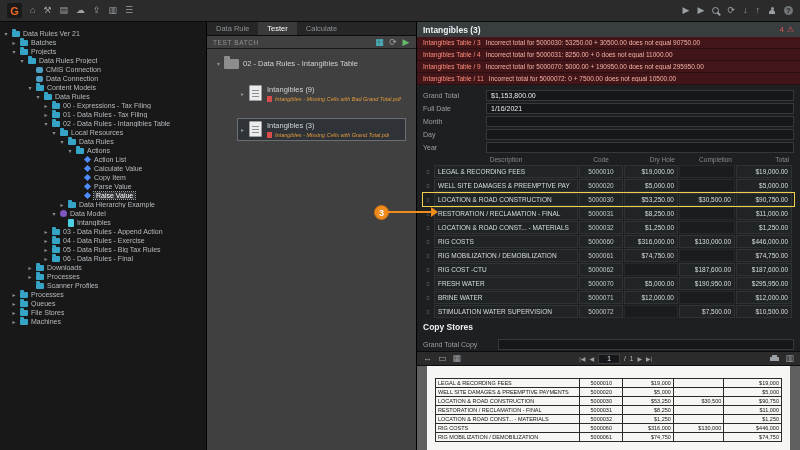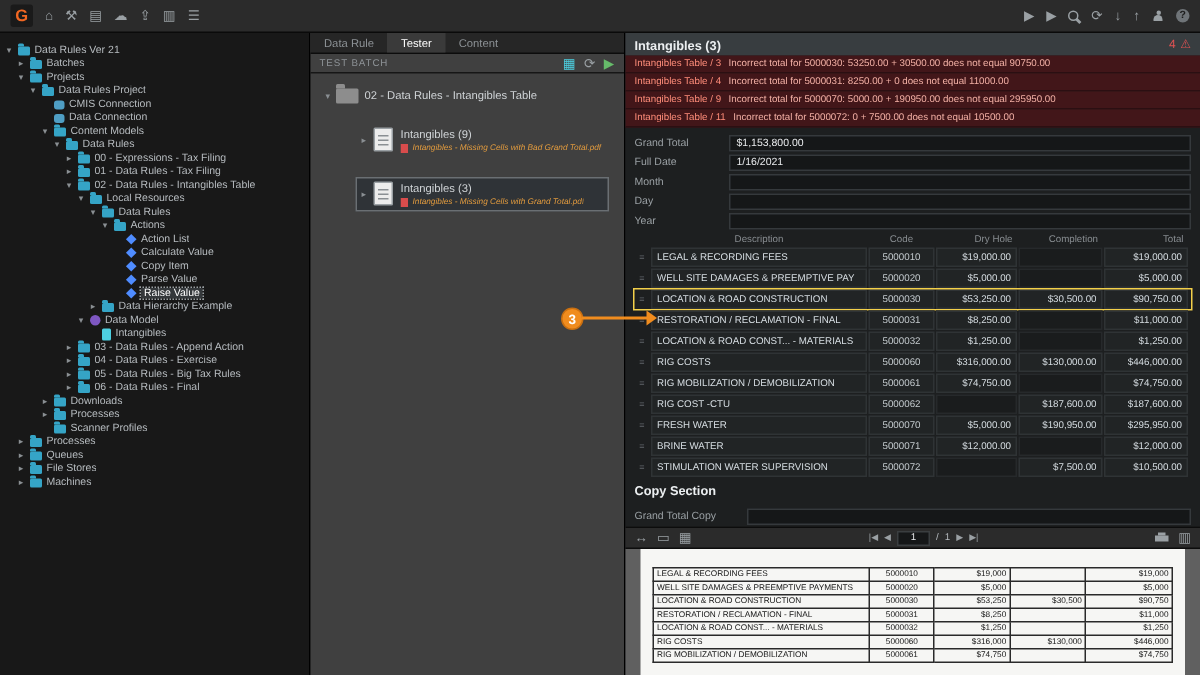--- a/index.html
+++ b/index.html
@@ -304,21 +304,21 @@
         <span class="ico ico-folder"></span>
         <span class="tree-label">Machines</span>
       </div>
     </div>
 </div>
 
 <div class="center">
   <div class="tabs">
       <div class="tab">Data Rule</div>
       <div class="tab active">Tester</div>
-      <div class="tab">Content</div>
+      <div class="tab">Calculate</div>
     </div>
   <div class="batch-bar">
     <span>TEST BATCH</span>
     <span class="batch-icons">
         <span class="glyph-icon" style="color: rgb(77, 208, 225);">▦</span>
         <span class="glyph-icon" style="color: rgb(154, 160, 164);">⟳</span>
         <span class="glyph-icon" style="color: rgb(102, 187, 106);">▶</span>
       </span>
   </div>
   <div class="batch-tree">
@@ -495,21 +495,21 @@
         <div class="t-row">
           <span class="row-handle">≡</span>
           <span class="cell desc">STIMULATION WATER SUPERVISION</span>
           <span class="cell code">5000072</span>
           <span class="cell num empty"></span>
           <span class="cell num">$7,500.00</span>
           <span class="cell num">$10,500.00</span>
         </div>
       </div>
   </div>
-  <div class="tbl-title">Copy Section</div>
+  <div class="tbl-title">Copy Stores</div>
   <div class="fields copy">
       <div class="field-row">
         <span class="field-label">Grand Total Copy</span>
         <span class="field-box"></span>
       </div>
     </div>
   <div class="viewer-bar">
     <span class="vb-icons">
         <span class="glyph-icon">↔</span>
         <span class="glyph-icon">▭</span>

